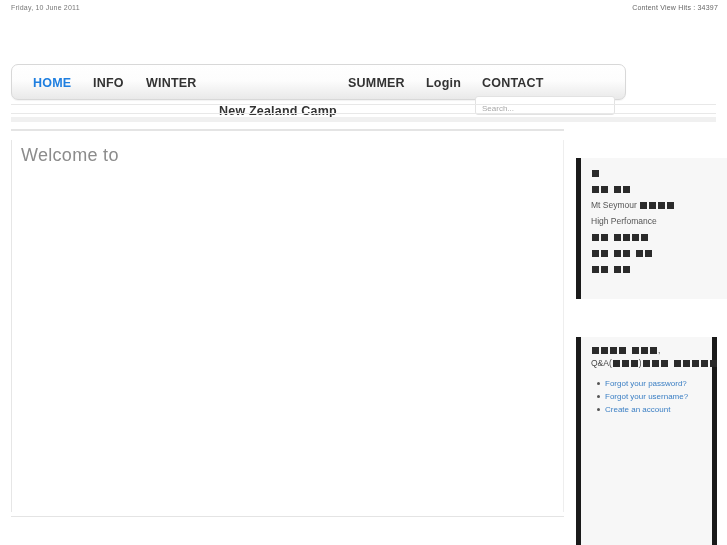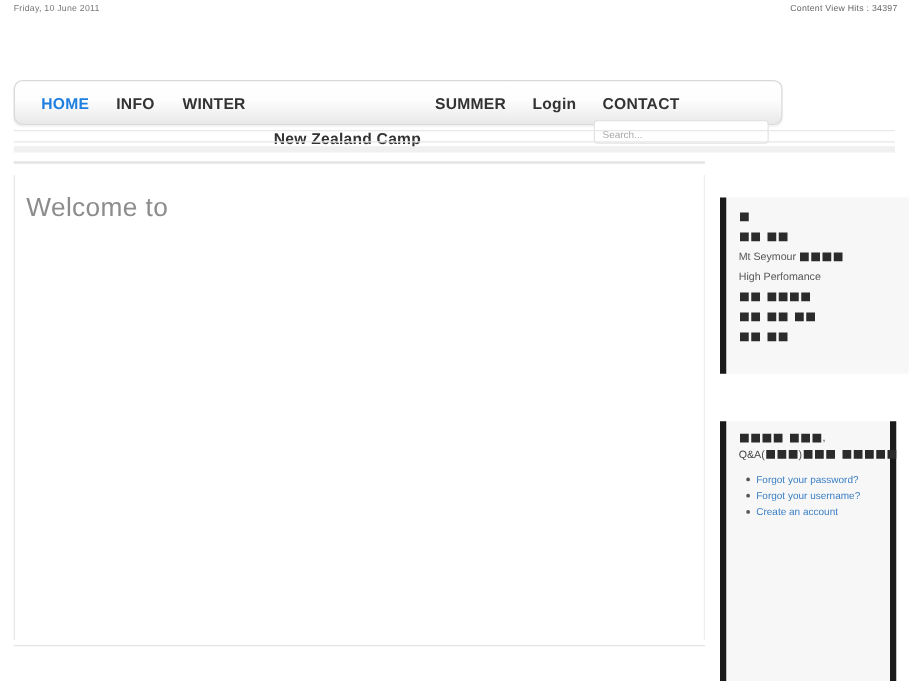--- a/index.html
+++ b/index.html
@@ -113,22 +113,22 @@
     width: 553px;
     height: 372px;
     border-left: 1px solid #e6e6e6;
     border-right: 1px solid #eeeeee;
     box-sizing: border-box;
     background: #ffffff;
   }
   .content h1 {
     margin: 0;
     position: absolute;
-    left: 9px; top: 15px;
-    font-size: 21px;
+    left: 9px; top: 5px;
+    font-size: 18px;
     font-weight: normal;
     color: #8c8c8c;
     letter-spacing: .3px;
     white-space: nowrap;
   }
   .content-bottom-rule {
     position: absolute;
     left: 11px; top: 516px;
     width: 553px; height: 1px;
     background: #e4e4e4;

